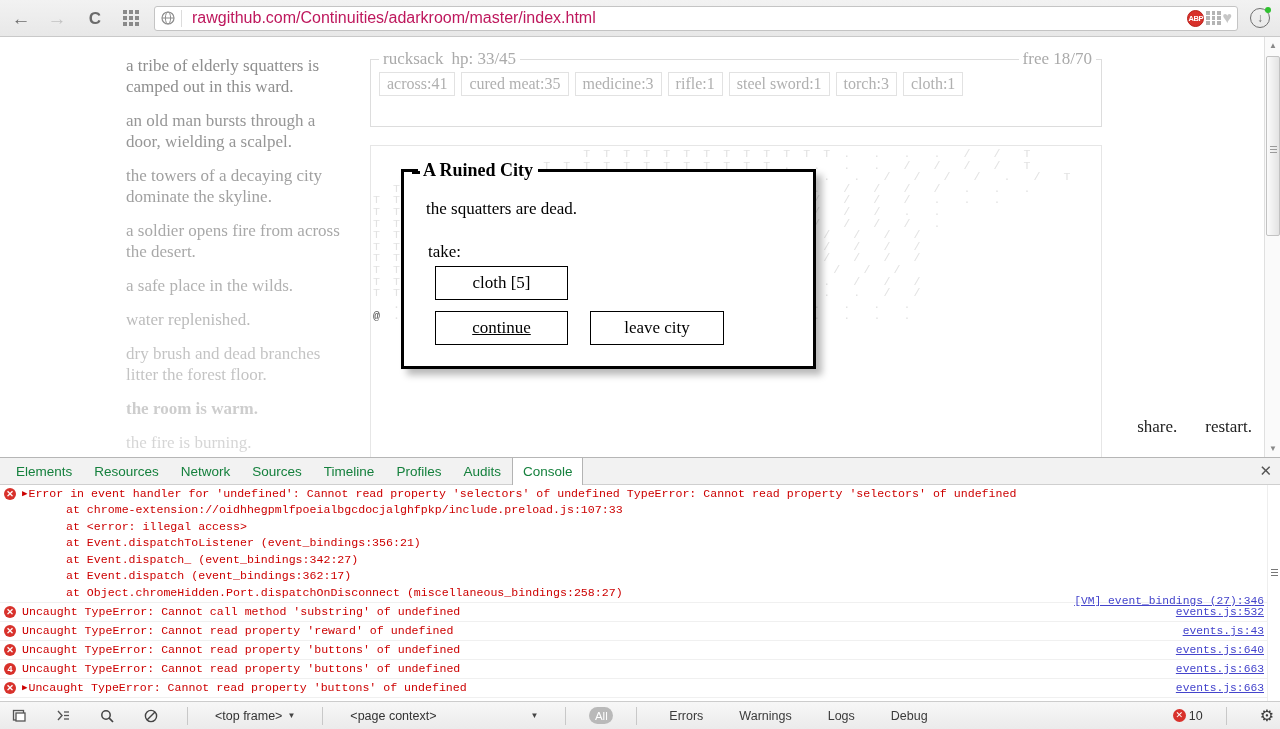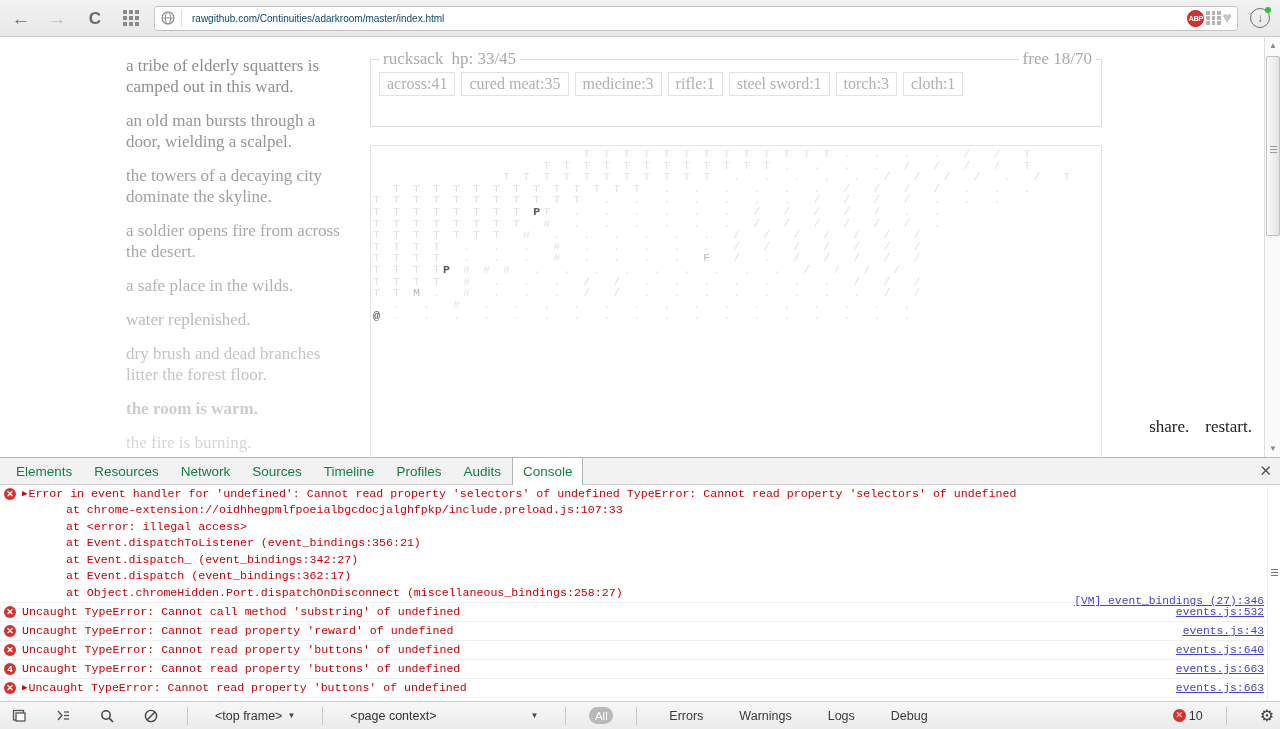--- a/index.html
+++ b/index.html
@@ -37,21 +37,21 @@
     background: #fff; border: 1px solid #c4c4c4; border-radius: 3px;
     display: flex; align-items: center; overflow: hidden;
   }
   .omni-icon {
     width: 26px; height: 23px; display: flex; align-items: center; justify-content: center;
     color: #8d8d8d;
   }
   .omni-icon svg { display: block; }
   .omni-sep { width: 1px; height: 17px; background: #dcdcdc; }
   .omni-url {
-    flex: 1; padding-left: 10px; font-size: 10px; color: #0c4a6e;
+    flex: 1; padding-left: 10px; font-size: 16px; color: #be185d;
     font-family: "Liberation Sans", sans-serif; white-space: nowrap;
   }
   .omni-actions { display: flex; align-items: center; padding-right: 5px; gap: 2px;}
   .abp {
     width: 17px; height: 17px; border-radius: 50%;
     background: #d8312b; border: 1.5px solid #b8201b;
     color: #fff; font-size: 7.5px; font-weight: bold;
     display: flex; align-items: center; justify-content: center;
     letter-spacing: -0.3px;
   }
@@ -128,21 +128,21 @@
   }
   .map b { color: #5a5a5a; font-weight: bold; }
   .map s { color: #b9b9b9; text-decoration: none; }
 
   
   .page-links {
     position: absolute; right: 28px; top: 380px;
     font-family: "Liberation Serif", serif; font-size: 17px; color: #222;
     display: flex; gap: 16px;
   }
-  .page-links span { cursor: pointer; }
+  .page-links span { cursor: pointer; margin-left: 12px; }
 
   
   .event-dialog {
     position: absolute; left: 401px; top: 132px; width: 415px; height: 200px;
     background: #fff; border: 3px solid #000;
     box-shadow: 6px 6px 7px rgba(0,0,0,0.28);
     font-family: "Liberation Serif", serif;
   }
   .event-title {
     position: absolute; left: 14px; top: -12px; background: #fff;
@@ -389,20 +389,30 @@
 T T <s>M</s> .  #  .  .  .  /  /  .  .  .  .  .  .  .  .  /  /
   .  .  #  .  .  .  .  .  .  .  .  .  .  .  .  .  .  .
 <b>@</b> .  .  .  .  .  .  .  .  .  .  .  .  .  .  .  .  .  .</div>
   </div>
 
   <div class="page-links">
     <span>share.</span>
     <span>restart.</span>
   </div>
 
+  <div class="event-dialog">
+    <div class="event-title">A Ruined City</div>
+    <div class="event-text">the squatters are dead.</div>
+    <div class="event-take">take:</div>
+    <div class="ev-btn loot">cloth [5]</div>
+    <div class="ev-btn cont">
+      <u>continue</u>
+    </div>
+    <div class="ev-btn leave">leave city</div>
+  </div>
 </div>
 
 <div class="pg-scroll">
   <div class="pg-arrow up">▲</div>
   <div class="pg-thumb">
       <i></i>
     </div>
   <div class="pg-arrow down">▼</div>
 </div>
 

